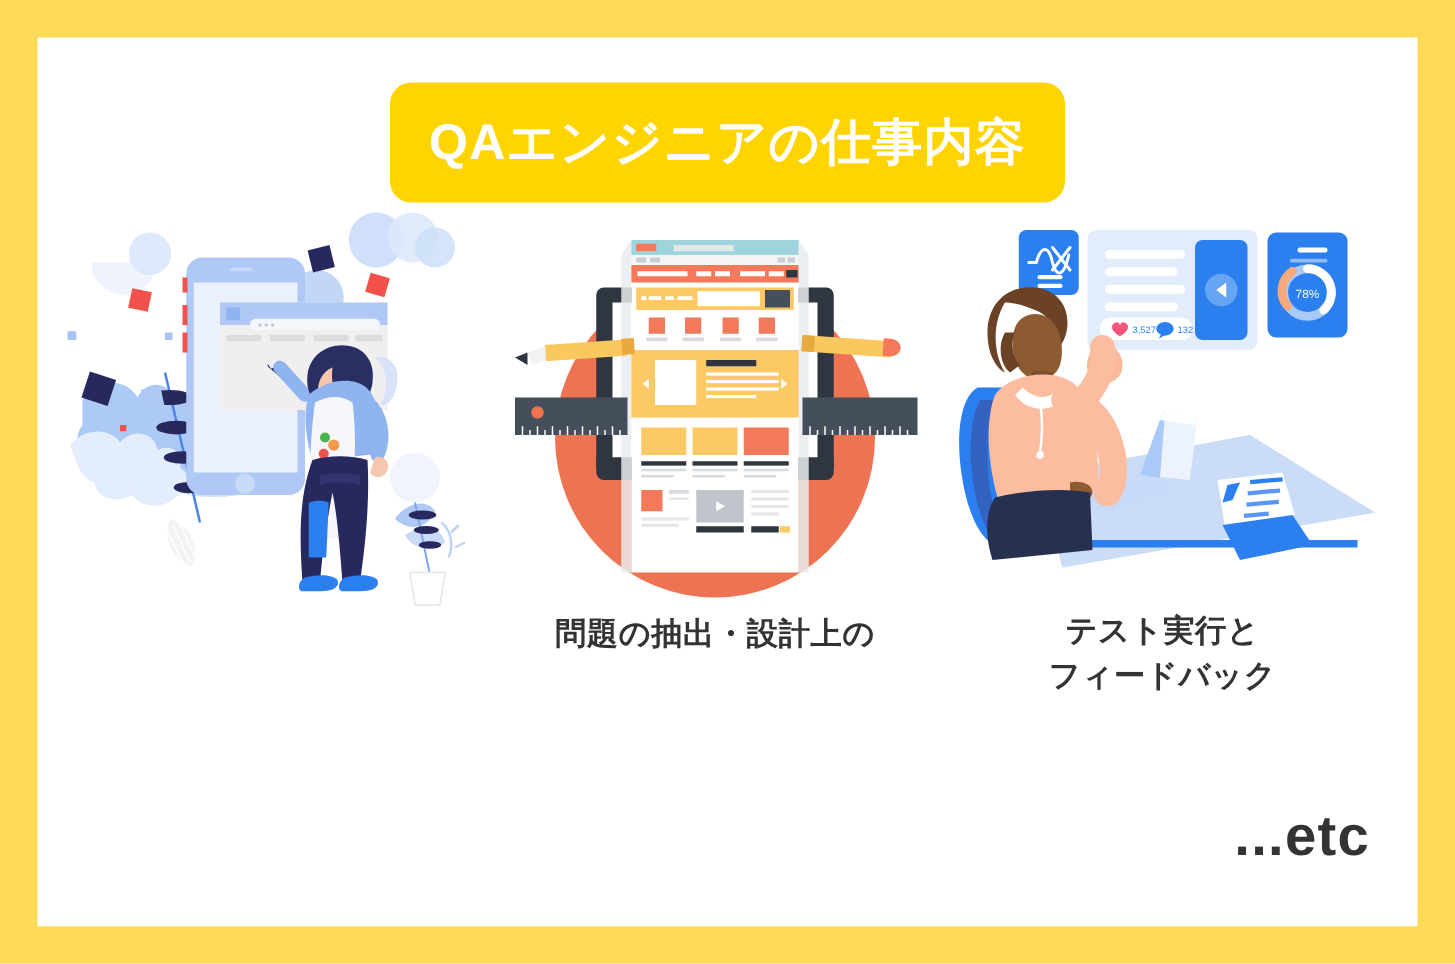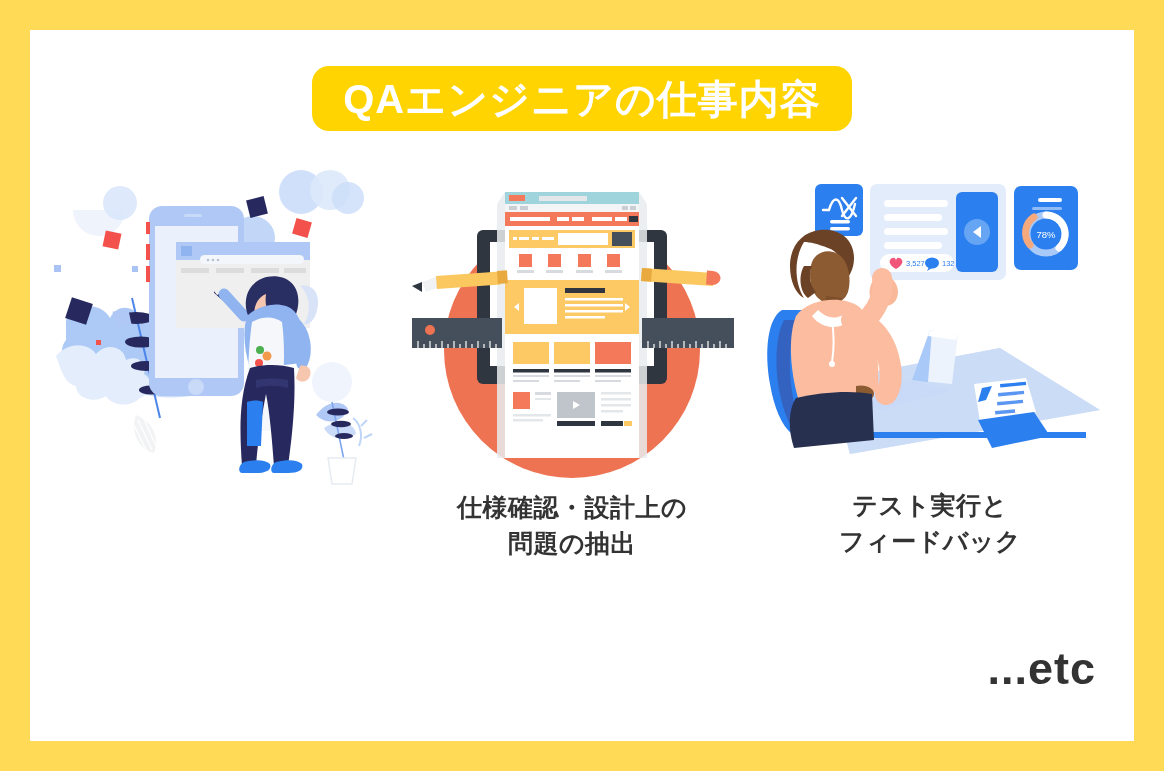--- a/index.html
+++ b/index.html
@@ -27,21 +27,21 @@
     background: #ffffff;
     overflow: hidden;
   }
 
   
   .title-banner {
     position: absolute;
     left: 282px;
     top: 36px;
     width: 540px;
-    height: 65px;
+    height: 96px;
     background: var(--banner, #FFD400);
     border-radius: 17px;
     display: flex;
     align-items: center;
     justify-content: center;
   }
   .title-text {
     color: #ffffff;
     font-size: 40px;
     font-weight: bold;
@@ -331,22 +331,21 @@
             <path d="M20 112 l-10 4 l10 6 z" fill="#2F3640"></path>
             <rect x="34" y="106" width="64" height="13" fill="#FBC85F" transform="rotate(-4 34 106)"></rect>
             <rect x="95" y="101" width="10" height="13" fill="#E8A93F" transform="rotate(-4 95 101)"></rect>
             <rect x="240" y="98" width="72" height="13" fill="#FBC85F" transform="rotate(4 240 98)"></rect>
             <rect x="240" y="98" width="10" height="13" fill="#E8A93F" transform="rotate(4 240 98)"></rect>
             <path d="M311 101 a8 7 0 0 1 0 14 l-6 0 l0 -14 z" fill="#F4795B" transform="rotate(4 311 101)"></path>
           </g>
         </svg>
       </div>
       <div class="caption cap-2">
-        <div>仕様確認・設計上の</div>
-        <div>問題の抽出</div>
+        <div>問題の抽出・設計上の</div>
       </div>
     </div>
 
     <div class="col col-3">
       <div class="art">
         <svg width="340" height="320" viewBox="0 0 340 320" xmlns="http://www.w3.org/2000/svg">
 
           <g>
             <path d="M70 210 l170 -32 l100 62 l-250 44 z" fill="#BFD4F5"></path>
             <path d="M70 210 l170 -32 l100 62 l-250 44 z" fill="#D7E3FA" opacity="0.5"></path>

